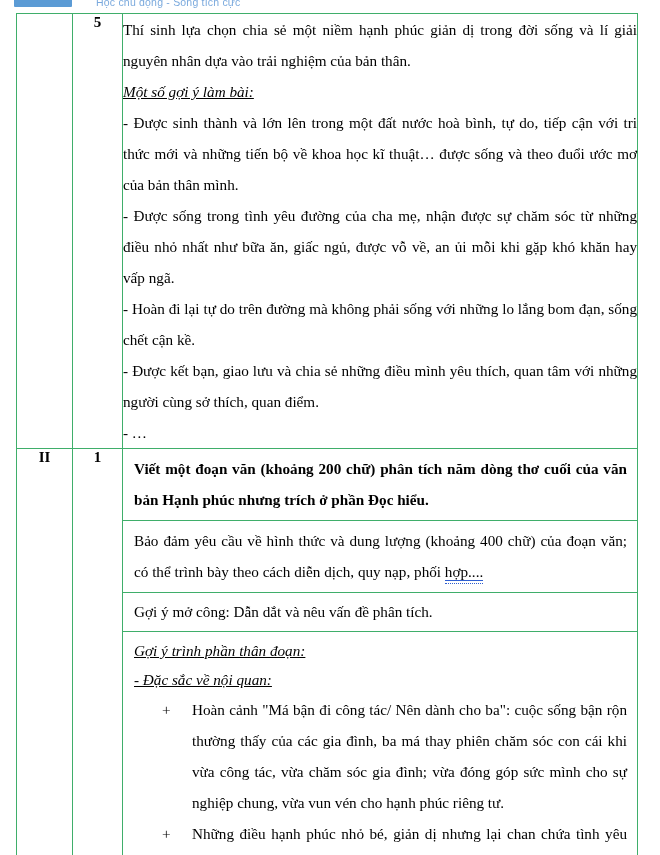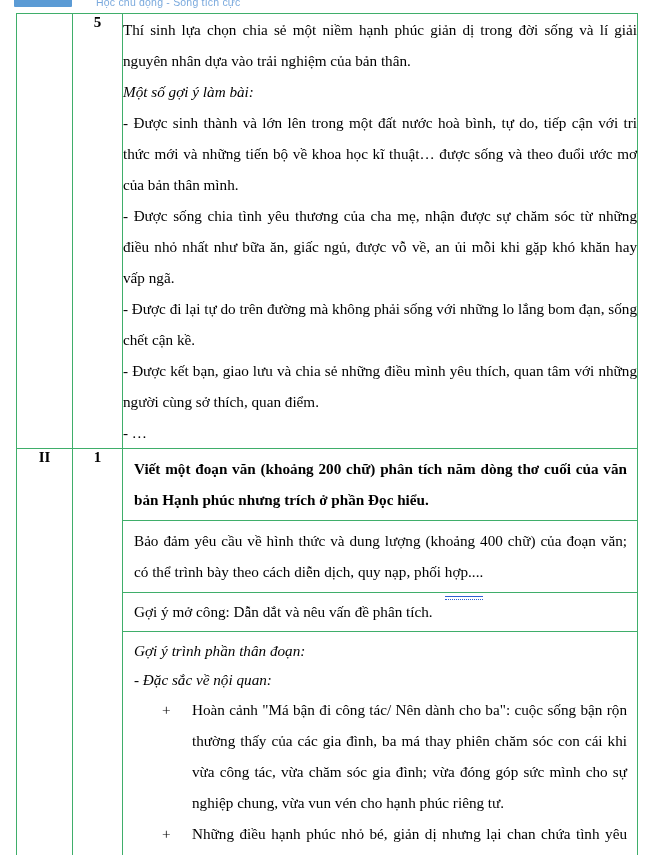--- a/index.html
+++ b/index.html
@@ -83,32 +83,32 @@
 
   
   p {
     margin: 0;
     font-size: 15.2px;
     line-height: 31px;
     text-align: justify;
     text-justify: inter-word;
   }
   p.tight { line-height: 29px; }
-  p.it { font-style: italic; }
+  p.it { font-style: italic; text-decoration: underline; }
   p.bold { font-weight: bold; }
   p.nojust { text-align: left; }
 
   .it-span { }
 
   
   .spell {
     position: relative;
     color: #000;
     border-bottom: 1.5px solid #2f5fd0;
-    padding-bottom: 16px;
+    padding-bottom: 0px;
   }
   .spell::after {
     content: "";
     position: absolute;
     left: 0;
     right: 0;
     bottom: -3.5px;
     height: 0;
     border-bottom: 1.5px dotted #2f5fd0;
   }
@@ -151,22 +151,22 @@
   </colgroup>
   <tbody>
 
   <tr>
     <td class="cell-center"></td>
     <td class="cell-center">5</td>
     <td class="cell-body">
       <p>Thí sinh lựa chọn chia sẻ một niềm hạnh phúc giản dị trong đời sống và lí giải nguyên nhân dựa vào trải nghiệm của bản thân.</p>
       <p class="it">Một số gợi ý làm bài:</p>
       <p>- Được sinh thành và lớn lên trong một đất nước hoà bình, tự do, tiếp cận với tri thức mới và những tiến bộ về khoa học kĩ thuật… được sống và theo đuổi ước mơ của bản thân mình.</p>
-      <p>- Được sống chia tình yêu thương của cha mẹ, nhận được sự chăm sóc từ những điều nhỏ nhất như bữa ăn, giấc ngủ, được vỗ về, an ủi mỗi khi gặp khó khăn hay vấp ngã.</p>
-      <p>- Được đi lại tự do trên đường mà không phải sống với những lo lắng bom đạn, sống chết cận kề.</p>
+      <p>- Được sống trong tình yêu đường của cha mẹ, nhận được sự chăm sóc từ những điều nhỏ nhất như bữa ăn, giấc ngủ, được vỗ về, an ủi mỗi khi gặp khó khăn hay vấp ngã.</p>
+      <p>- Hoàn đi lại tự do trên đường mà không phải sống với những lo lắng bom đạn, sống chết cận kề.</p>
       <p>- Được kết bạn, giao lưu và chia sẻ những điều mình yêu thích, quan tâm với những người cùng sở thích, quan điểm.</p>
       <p class="nojust">- …</p>
     </td>
   </tr>
 
   <tr>
     <td class="cell-center">II</td>
     <td class="cell-center">1</td>
     <td style="padding:0">
 

